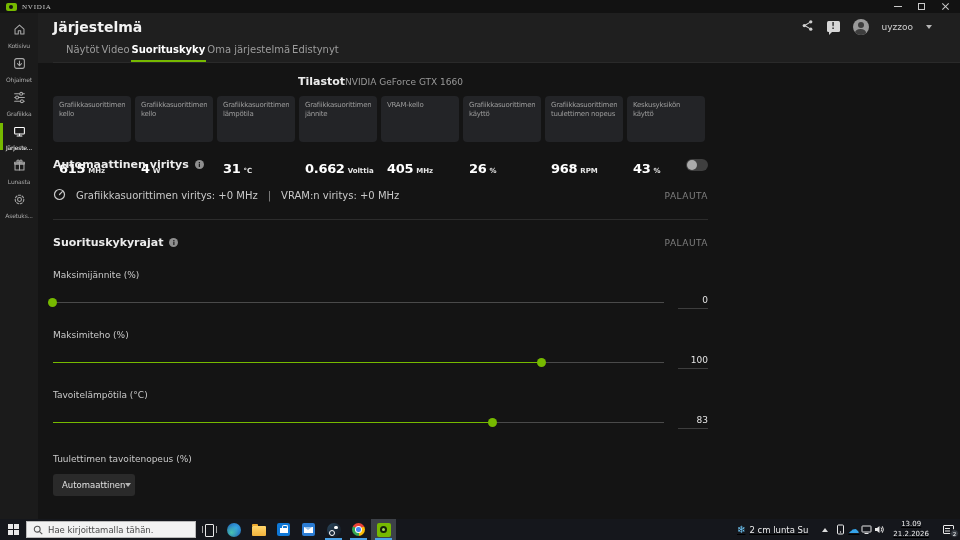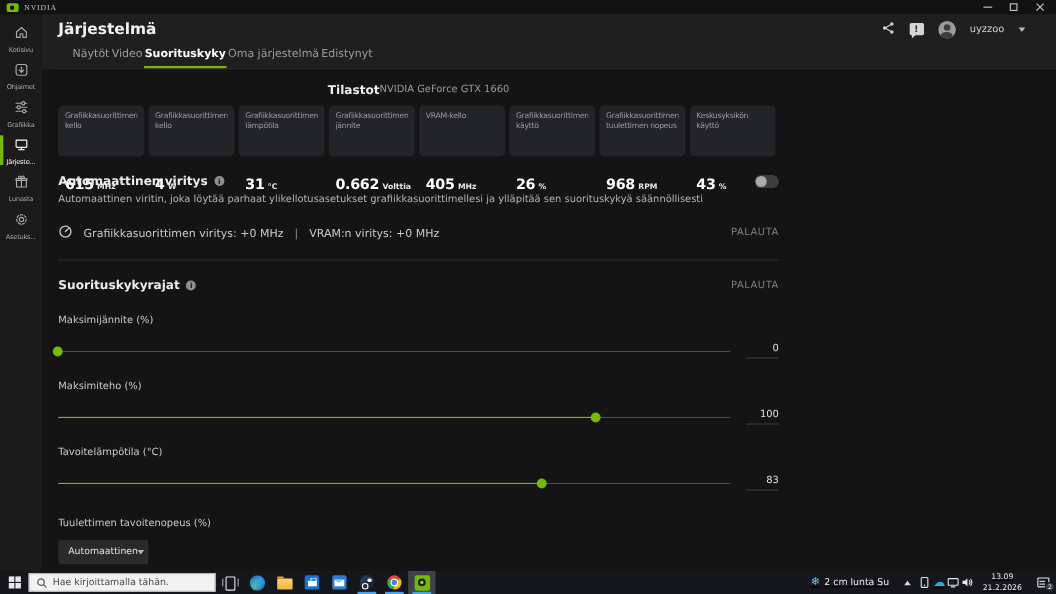--- a/index.html
+++ b/index.html
@@ -368,21 +368,20 @@
 
             <div class="sec-row">
               <div class="sec-title">
                 <span class="sec-title-text">Automaattinen viritys</span>
                 <span class="info-icon"></span>
               </div>
               <div class="toggle">
                   <span class="knob"></span>
                 </div>
             </div>
-            <div class="auto-desc">Automaattinen viritin, joka löytää parhaat ylikellotusasetukset grafiikkasuorittimellesi ja ylläpitää sen suorituskykyä säännöllisesti</div>
             <div class="tune-row">
               <div class="tune-left">
                 <span class="gauge-icon"><svg viewBox="0 0 13 13">
                       <circle cx="6.5" cy="6.5" r="5"></circle>
                       <line x1="6.5" y1="6.5" x2="9.3" y2="3.7"></line>
                     </svg></span>
                 <span>Grafiikkasuorittimen viritys: +0 MHz</span>
                 <span class="tune-sep">|</span>
                 <span>VRAM:n viritys: +0 MHz</span>
               </div>

